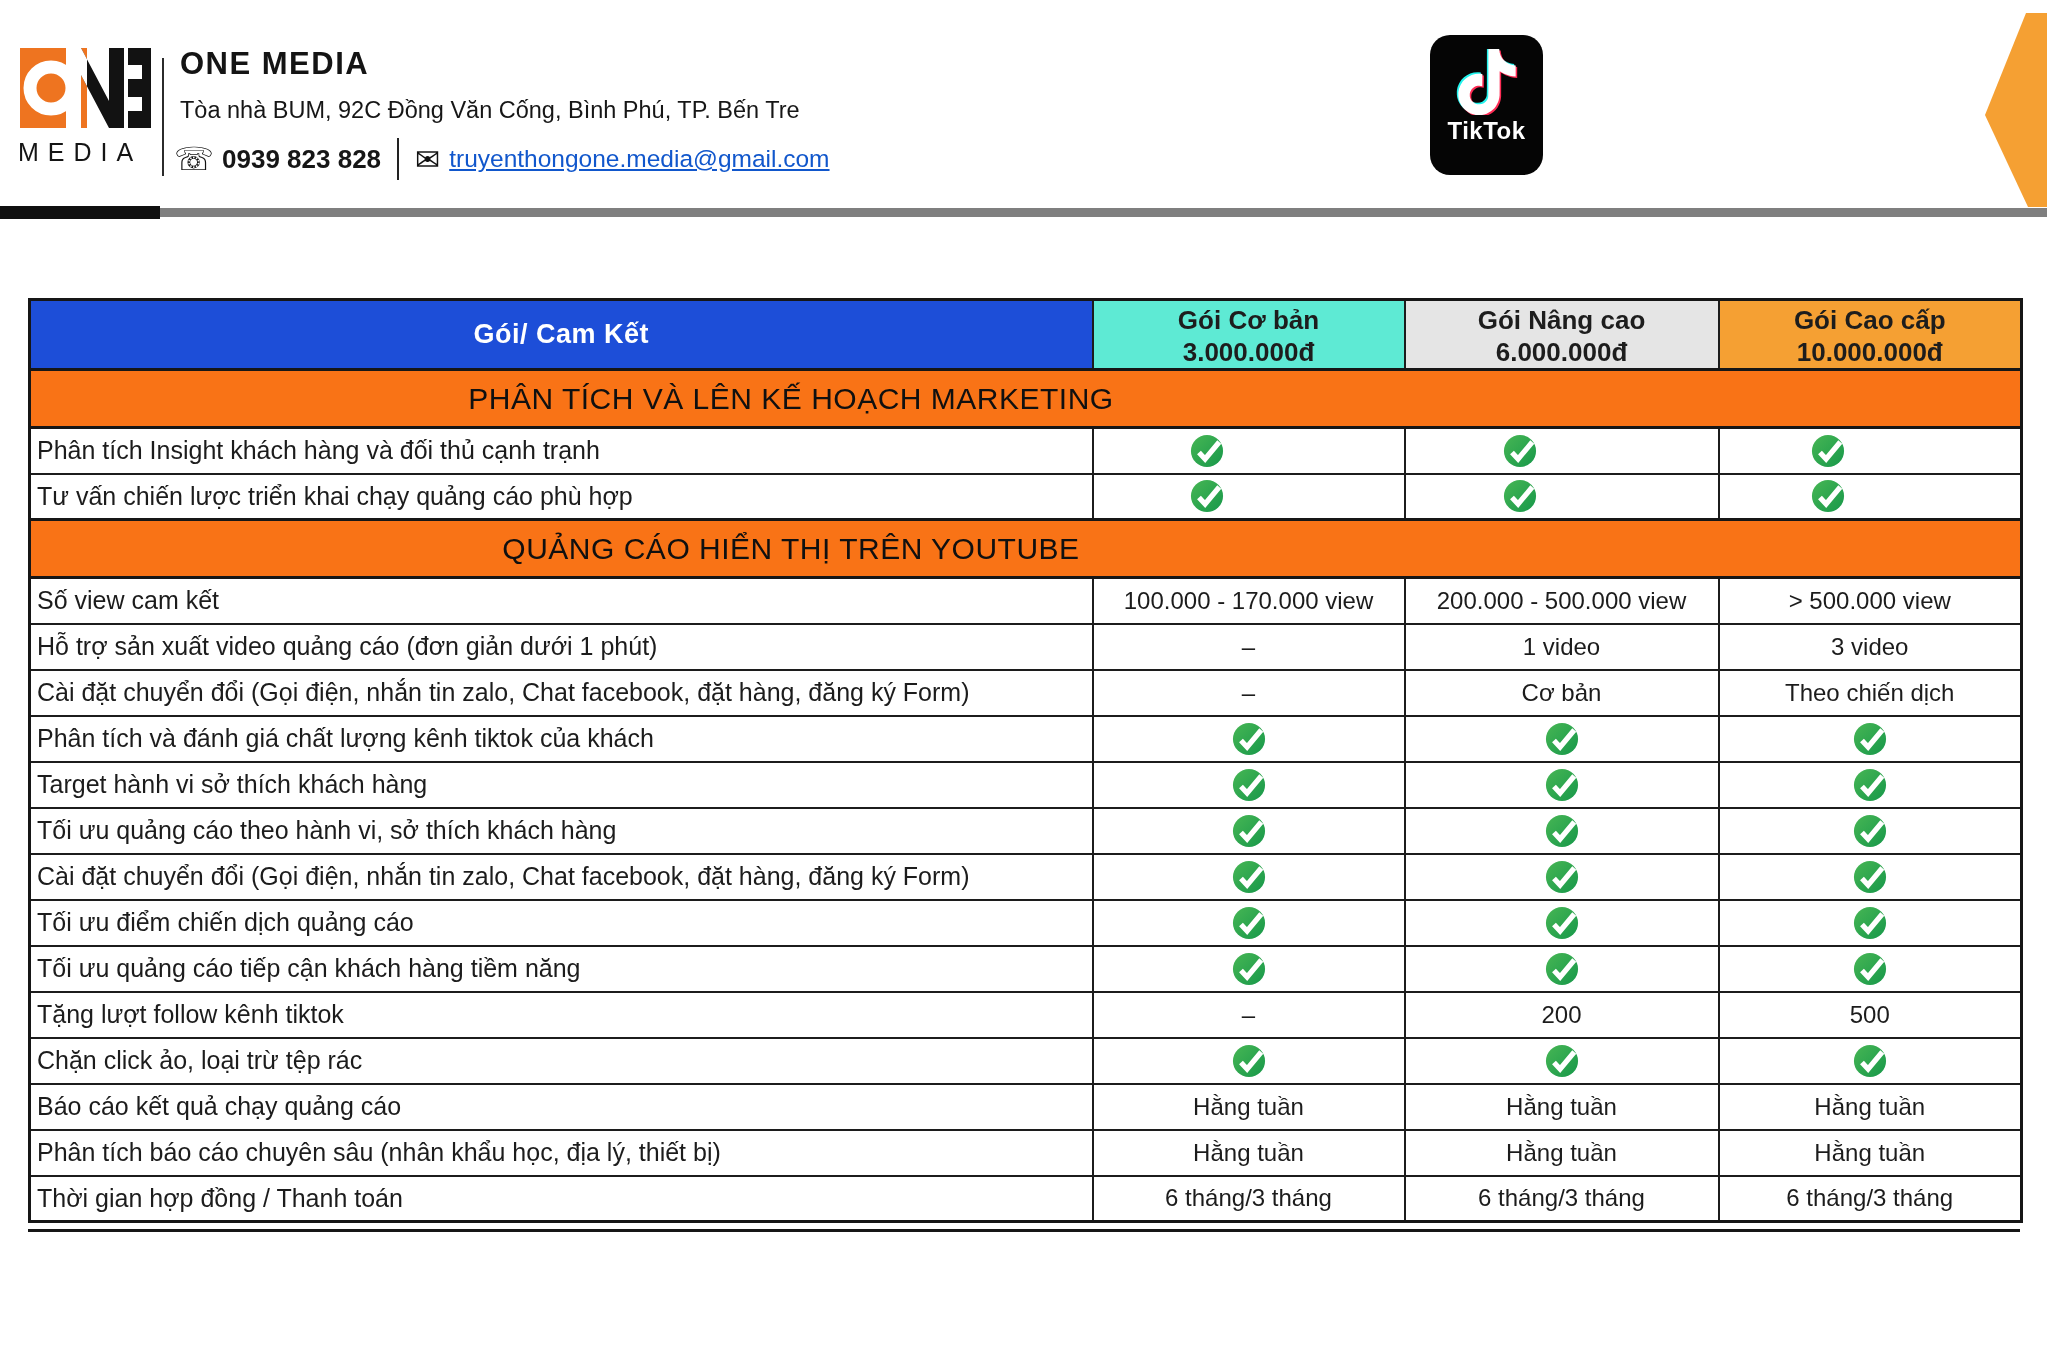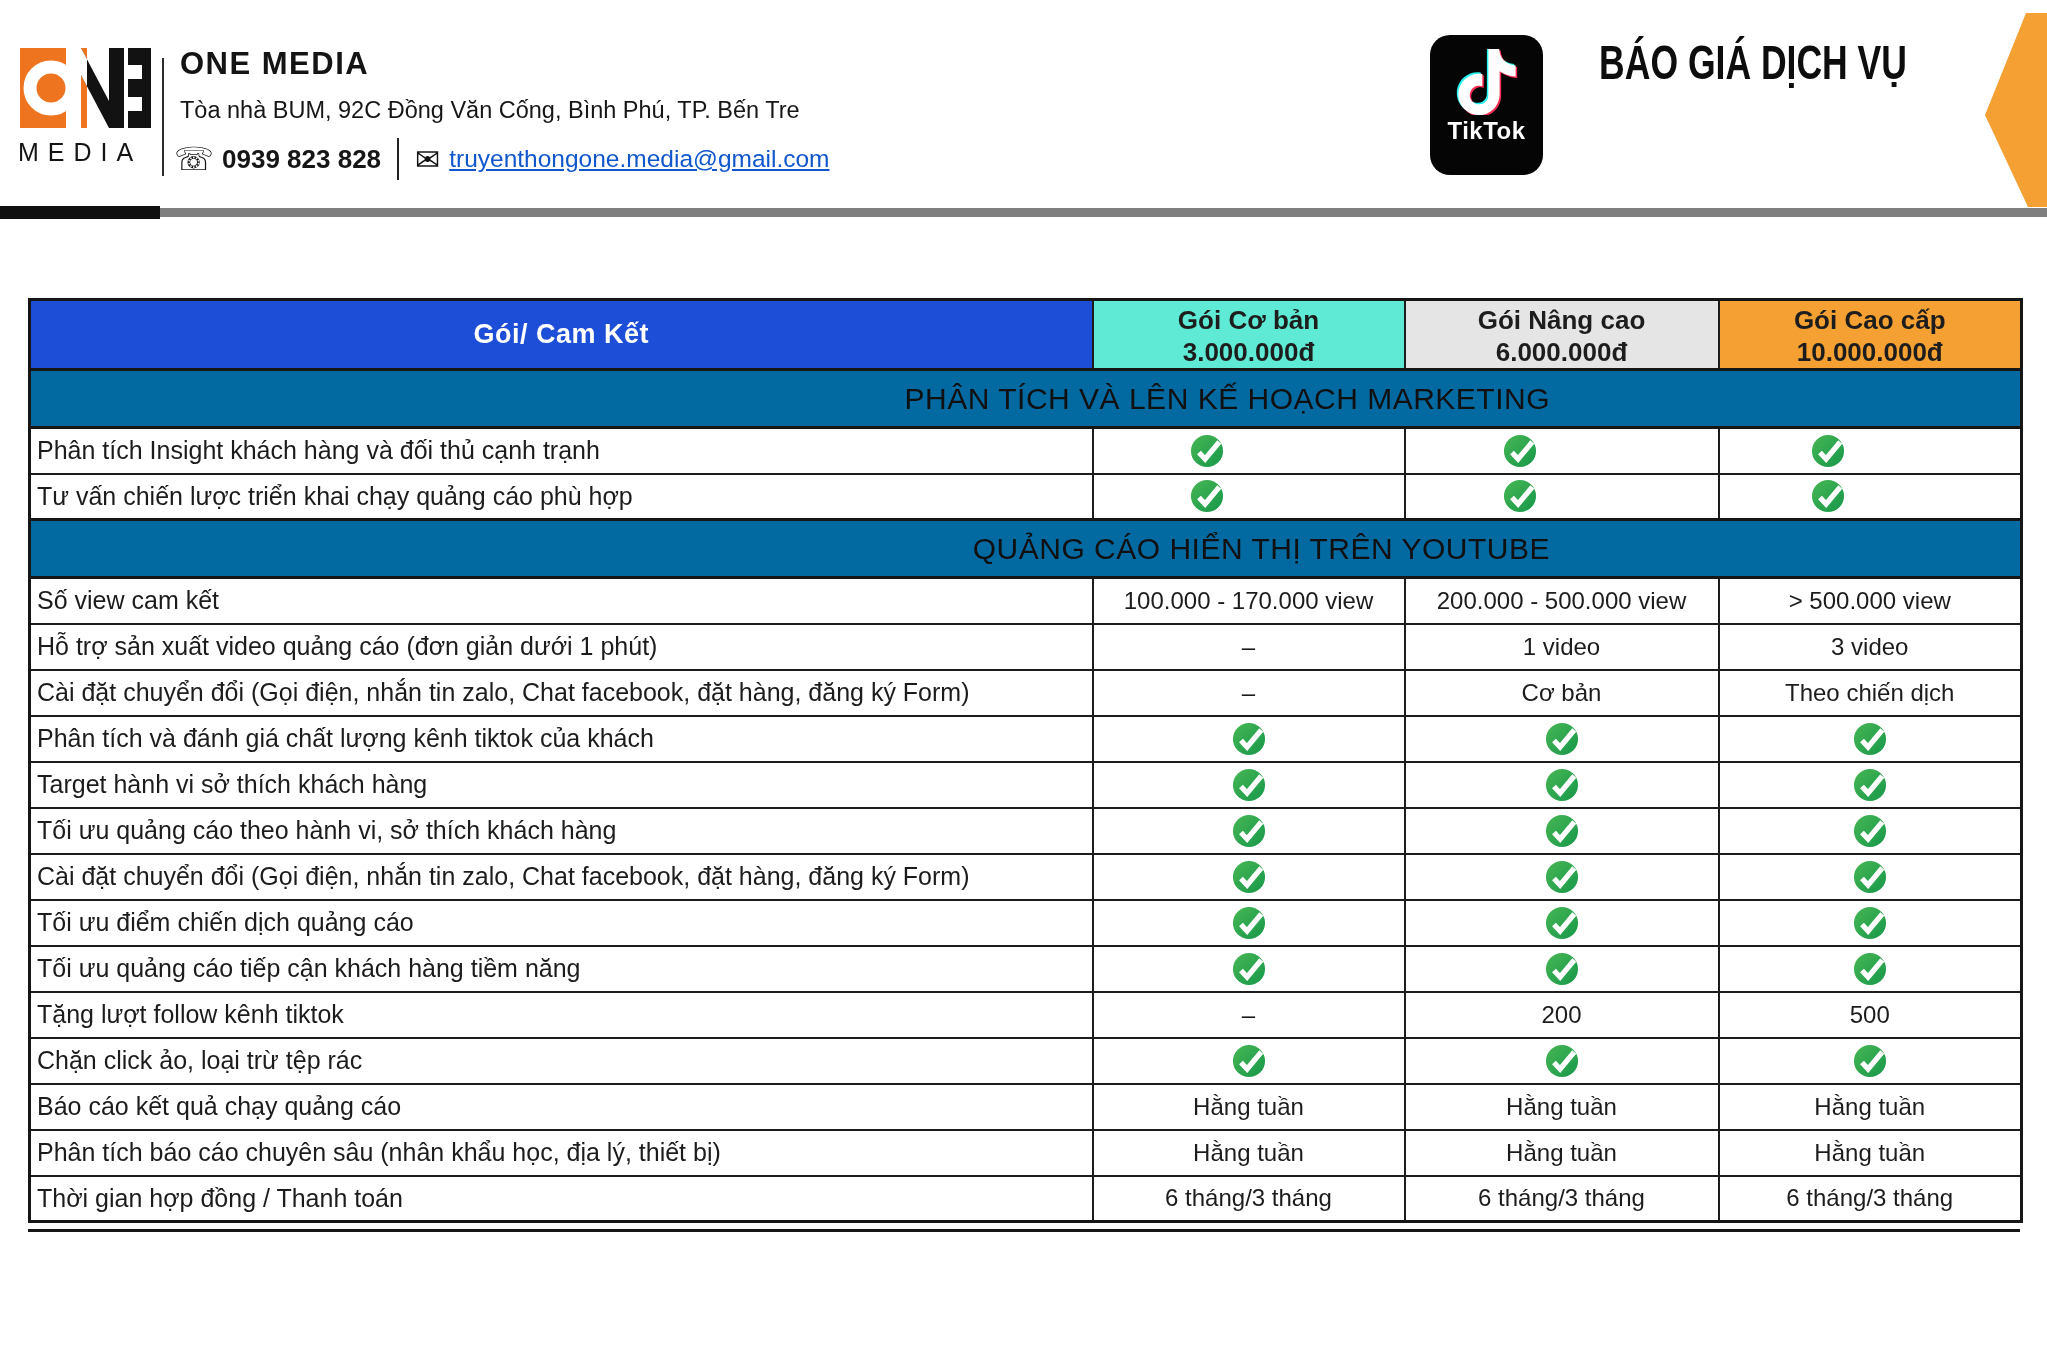--- a/index.html
+++ b/index.html
@@ -45,22 +45,22 @@
   table.price th,table.price td{border:2px solid #1c1c1c;overflow:hidden;}
   tr.hdr{height:70px;}
   tr.hdr th{border-bottom:3px solid #161616;}
   th.corner{background:#1d4ed8;color:#ffffff;font-size:27px;font-weight:600;letter-spacing:0.5px;text-align:center;}
   th.pkg{text-align:center;color:#1d1d1d;font-weight:600;}
   th.pkg .pkg-name{font-size:26px;line-height:34px;}
   th.pkg .pkg-price{font-size:26px;line-height:30px;font-weight:600;}
 
   tr.section{height:58px;}
   tr.section td{border-top:3px solid #161616;border-bottom:3px solid #161616;
-    text-align:right;font-size:30px;color:#101010;letter-spacing:0.5px;
-    padding-right:470px;background:#0369a1;}
+    text-align:center;font-size:30px;color:#101010;letter-spacing:0.5px;
+    padding-right:470px;background:#f97316;}
   tr.feature{height:46px;}
   td.label{font-size:25px;color:#1c1c1c;padding:2px 6px;text-align:left;white-space:nowrap;}
   td.val{text-align:center;font-size:24px;color:#1c1c1c;vertical-align:middle;}
   td.val.shift{padding-right:85px;}
   td.val svg{vertical-align:middle;}
   .table-underline{width:1992px;height:3px;background:#161616;margin-top:6px;}
 </style>
 </head>
 <body>
 
@@ -108,21 +108,20 @@
         <path id="ttnote" d="M12.525.02c1.31-.02 2.61-.01 3.91-.02.08 1.53.63 3.09 1.75 4.17 1.12 1.11 2.7 1.62 4.24 1.79v4.03c-1.44-.05-2.89-.35-4.2-.97-.57-.26-1.1-.59-1.62-.93-.01 2.92.01 5.84-.02 8.75-.08 1.4-.54 2.79-1.35 3.94-1.31 1.92-3.58 3.17-5.91 3.21-1.43.08-2.86-.31-4.08-1.03-2.02-1.19-3.44-3.37-3.65-5.71-.02-.5-.03-1-.01-1.49.18-1.9 1.12-3.72 2.58-4.96 1.66-1.44 3.98-2.13 6.15-1.72.02 1.48-.04 2.96-.04 4.44-.99-.32-2.15-.23-3.02.37-.63.41-1.11 1.04-1.36 1.75-.21.51-.15 1.07-.14 1.61.24 1.64 1.82 3.02 3.5 2.87 1.12-.01 2.19-.66 2.77-1.61.19-.33.4-.67.41-1.06.1-1.79.06-3.57.07-5.36.01-4.03-.01-8.05.02-12.07z"></path>
       </defs>
       <use href="#ttnote" fill="#25f4ee" transform="translate(-0.55,-0.55)"></use>
       <use href="#ttnote" fill="#fe2c55" transform="translate(0.55,0.55)"></use>
       <use href="#ttnote" fill="#ffffff"></use>
     </svg>
     <div class="tt-label">TikTok</div>
   </div>
 
   <div class="abs doc-title">
-    <div class="title-line"><span>BÁO GIÁ DỊCH VỤ</span></div>
   </div>
 
   <svg class="abs" style="left:1977px;top:0" width="70" height="220" viewBox="0 0 70 220">
     <polygon points="8,115 49,13 70,13 70,207 51,207" fill="#f5a033"></polygon>
   </svg>
 
   <div class="abs bar-black"></div>
   <div class="abs bar-gray"></div>
 
   <div class="abs table-wrap">

